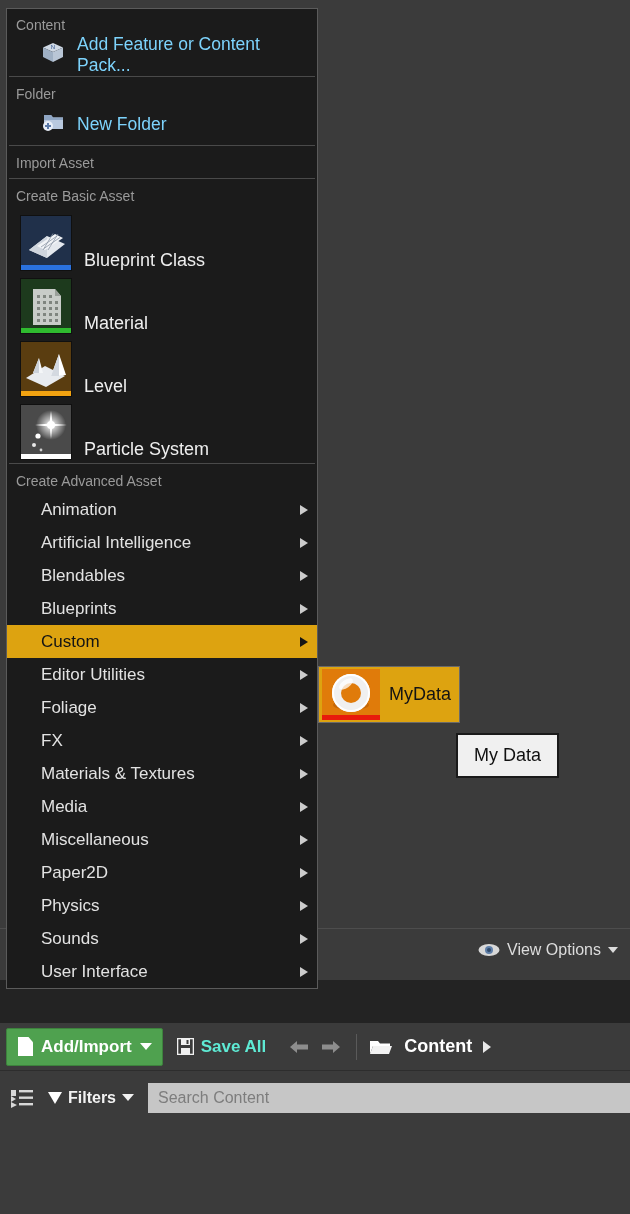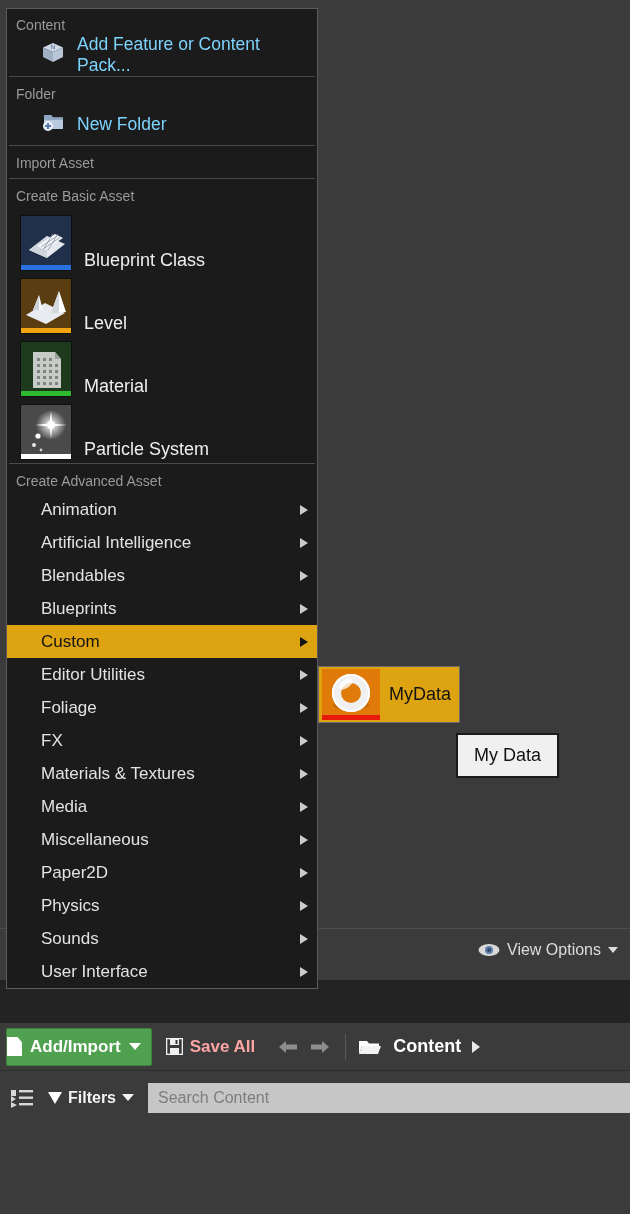--- a/index.html
+++ b/index.html
@@ -39,36 +39,36 @@
     display: flex; align-items: center;
     border-bottom: 1px solid #2d2d2d;
   }
   #add-import-button {
     margin-left: 6px;
     height: 38px;
     background: #4fa14f;
     border: 1px solid #3d823d;
     border-radius: 2px;
     display: flex; align-items: center; gap: 8px;
-    padding: 0 10px 0 0;
+    padding: 0 10px 0 11px;
     color: #ffffff; font-weight: bold; font-size: 17px;
     cursor: pointer;
   }
   .doc-icon {
     width: 15px; height: 19px; background: #ffffff; position: relative;
     clip-path: polygon(0 0, 70% 0, 100% 28%, 100% 100%, 0 100%);
   }
   .caret-down {
     width: 0; height: 0;
     border-left: 6px solid transparent; border-right: 6px solid transparent;
     border-top: 7px solid #ffffff;
   }
   #save-all-button {
     margin-left: 14px; display: flex; align-items: center; gap: 7px;
-    color: #fca5a5; font-weight: bold; font-size: 17px; cursor: pointer;
+    color: #5eead4; font-weight: bold; font-size: 17px; cursor: pointer;
   }
   .floppy-icon { width: 17px; height: 17px; position: relative; display:block; }
   #nav-arrows { margin-left: 22px; display: flex; align-items: center; gap: 10px; }
   .nav-arrow { width: 22px; height: 18px; display: block; cursor: pointer; }
   #toolbar-divider {
     width: 1px; height: 26px; background: #5a5a5a; margin: 0 12px 0 14px;
   }
   #breadcrumb { display: flex; align-items: center; gap: 11px; }
   .folder-icon { width: 24px; height: 18px; display: block; }
   #breadcrumb-label { color: #ffffff; font-weight: bold; font-size: 18px; }
@@ -318,34 +318,20 @@
         <g stroke="#8d97a6" stroke-width="0.8">
           <line x1="20" y1="31" x2="36" y2="20"></line>
           <line x1="23" y1="32.5" x2="39" y2="21.5"></line>
           <line x1="22" y1="34" x2="32" y2="17.5"></line>
           <line x1="27" y1="34" x2="37" y2="18"></line>
         </g>
       </svg>
       <span class="asset-accent" style="background:#2a72e0"></span>
     </span>
     <span>Blueprint Class</span>
-  </div>
-
-  <div class="asset-row">
-    <span class="asset-thumb" style="background:#5a3d10">
-      <svg width="52" height="56" viewBox="0 0 52 56">
-        <path d="M5 36 L24 24 L44 34 L25 45 Z" fill="#e8ebef"></path>
-        <path d="M30 34 L38 12 L45 33 Z" fill="#ffffff"></path>
-        <path d="M30 34 L38 12 L38 34 Z" fill="#d4d9e0"></path>
-        <path d="M12 31 L18 16 L22 31 Z" fill="#f4f6f8"></path>
-        <path d="M12 31 L18 16 L18 31 Z" fill="#cbd1d9"></path>
-      </svg>
-      <span class="asset-accent" style="background:#f2a311"></span>
-    </span>
-    <span>Level</span>
   </div>
 
   <div class="asset-row">
     <span class="asset-thumb" style="background:#1d3a1d">
       <svg width="52" height="56" viewBox="0 0 52 56">
         <path d="M12 10 L34 10 L40 17 L40 46 L12 46 Z" fill="#c8ccc8"></path>
         <path d="M34 10 L40 17 L34 17 Z" fill="#9aa09a"></path>
         <g fill="#7f857f">
           <rect x="16" y="16" width="3" height="3"></rect>
             <rect x="22" y="16" width="3" height="3"></rect>
@@ -367,20 +353,34 @@
           <rect x="28" y="40" width="3" height="3"></rect>
             <rect x="34" y="40" width="3" height="3"></rect>
         </g>
       </svg>
       <span class="asset-accent" style="background:#2fbb2f"></span>
     </span>
     <span>Material</span>
   </div>
 
   <div class="asset-row">
+    <span class="asset-thumb" style="background:#5a3d10">
+      <svg width="52" height="56" viewBox="0 0 52 56">
+        <path d="M5 36 L24 24 L44 34 L25 45 Z" fill="#e8ebef"></path>
+        <path d="M30 34 L38 12 L45 33 Z" fill="#ffffff"></path>
+        <path d="M30 34 L38 12 L38 34 Z" fill="#d4d9e0"></path>
+        <path d="M12 31 L18 16 L22 31 Z" fill="#f4f6f8"></path>
+        <path d="M12 31 L18 16 L18 31 Z" fill="#cbd1d9"></path>
+      </svg>
+      <span class="asset-accent" style="background:#f2a311"></span>
+    </span>
+    <span>Level</span>
+  </div>
+
+  <div class="asset-row">
     <span class="asset-thumb" style="background:#4a4a4a">
       <svg width="52" height="56" viewBox="0 0 52 56">
         <defs>
           <radialGradient id="spark" cx="50%" cy="50%" r="50%">
             <stop offset="0%" stop-color="#ffffff"></stop>
             <stop offset="45%" stop-color="#ffffff" stop-opacity="0.55"></stop>
             <stop offset="100%" stop-color="#ffffff" stop-opacity="0"></stop>
           </radialGradient>
         </defs>
         <circle cx="30" cy="20" r="15" fill="url(#spark)"></circle>

